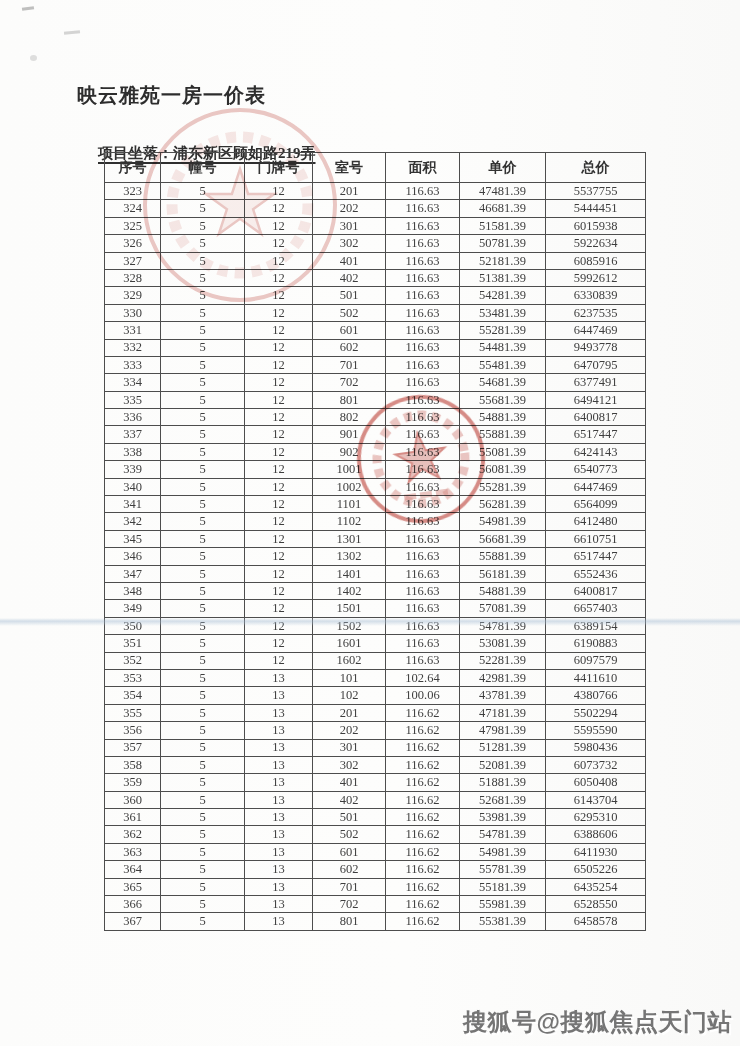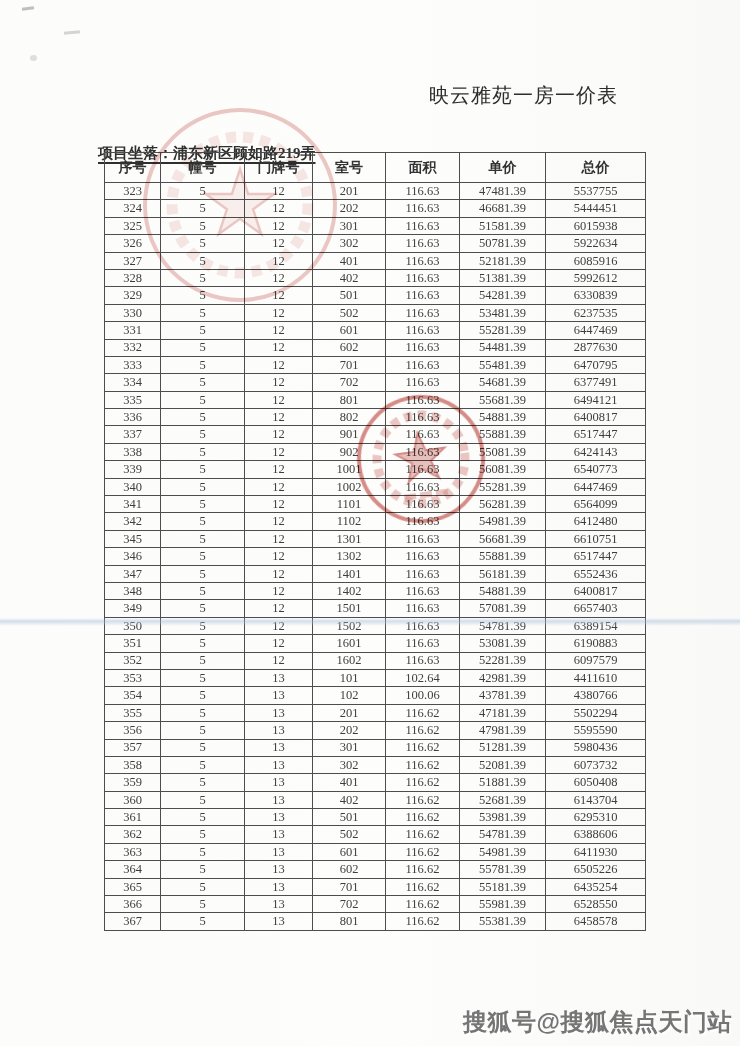--- a/index.html
+++ b/index.html
@@ -6,22 +6,22 @@
   .page{
     position:relative;
     width:740px;height:1046px;
     background:linear-gradient(90deg,#fcfcfb 0%,#fdfdfc 55%,#f9f9f8 100%);
     overflow:hidden;
     font-family:"Liberation Serif","DejaVu Serif",serif;
     color:#3c3c3c;
   }
   .doc-title{
     position:absolute;top:82px;left:97px;width:541px;
-    text-align:right;transform:translateX(-20px);
-    font-size:20px;font-weight:normal;letter-spacing:1px;color:#2d2d2d;
+    text-align:left;transform:translateX(-20px);
+    font-size:20px;font-weight:bold;letter-spacing:1px;color:#2d2d2d;
   }
   .location-line{
     position:absolute;top:127px;left:98px;
     font-size:15px;font-weight:bold;color:#2f2f2f;
     text-decoration:underline;
     text-underline-offset:4px;
     text-decoration-thickness:1.5px;
     margin-top:17px;
   }
   table.price-table{
@@ -178,21 +178,21 @@
           <td>55281.39</td>
           <td>6447469</td>
         </tr>
         <tr>
           <td>332</td>
           <td>5</td>
           <td>12</td>
           <td>602</td>
           <td>116.63</td>
           <td>54481.39</td>
-          <td>2877630</td>
+          <td>9493778</td>
         </tr>
         <tr>
           <td>333</td>
           <td>5</td>
           <td>12</td>
           <td>701</td>
           <td>116.63</td>
           <td>55481.39</td>
           <td>6470795</td>
         </tr>

